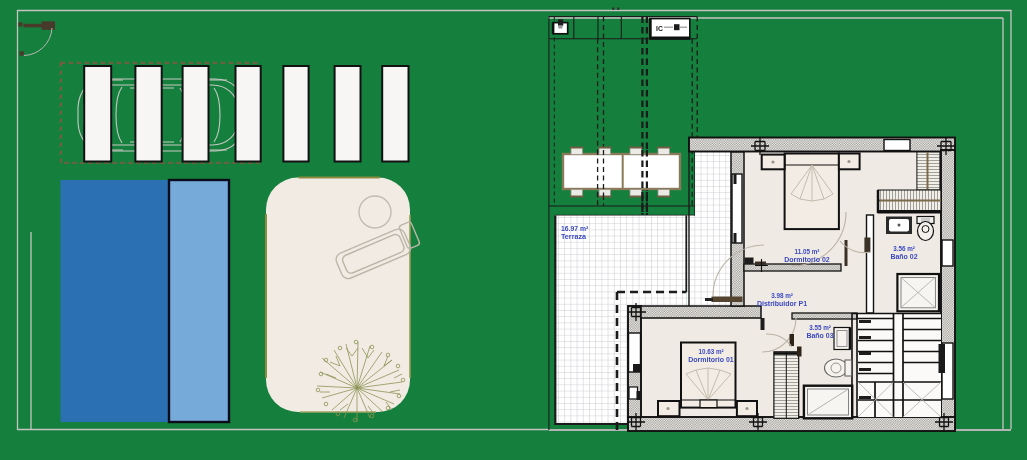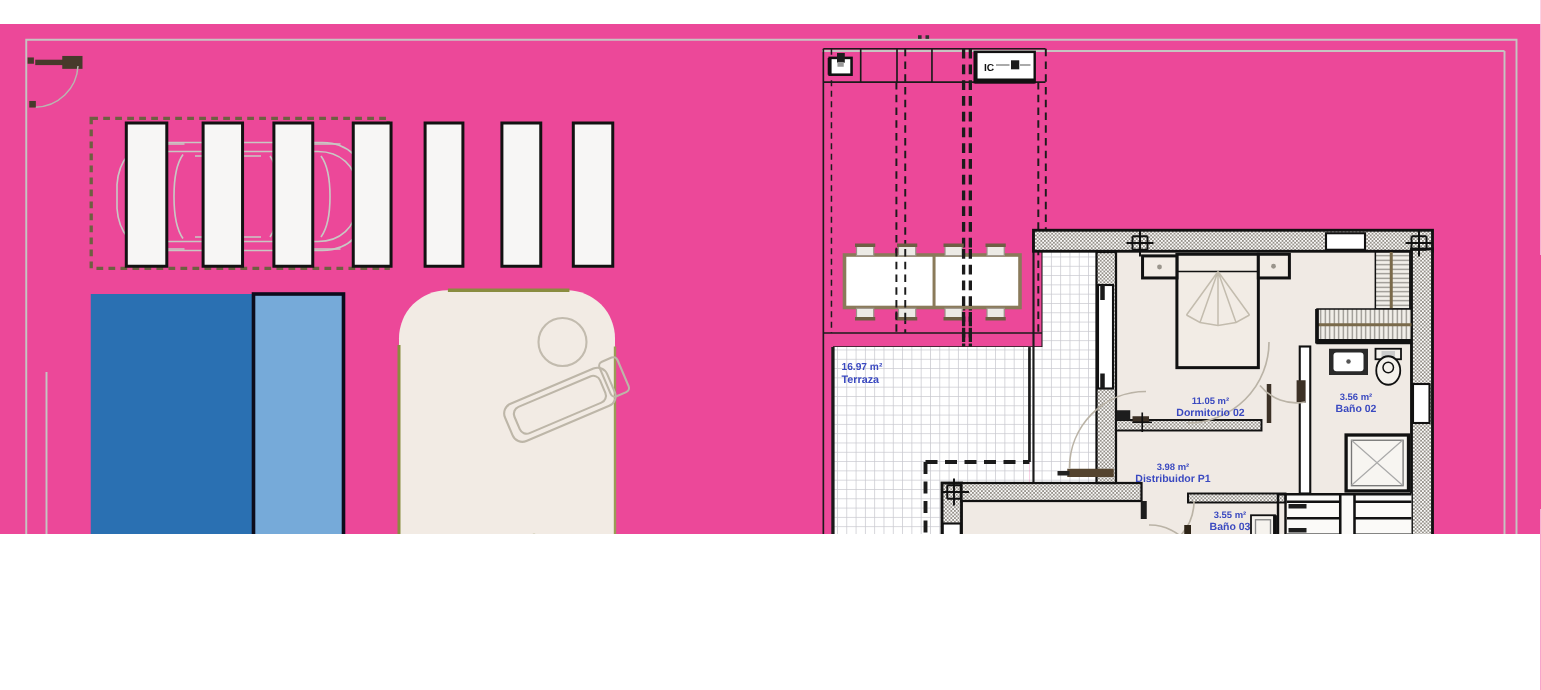--- a/index.html
+++ b/index.html
@@ -1,16 +1,16 @@
 <!DOCTYPE html>
 <html><head>
 <meta charset="utf-8">
 <style>
 html,body{margin:0;padding:0;background:#ffffff;}
-#wrap{position:relative;width:1027px;height:340px;background:#ec4899;overflow:hidden;font-family:"Liberation Sans",sans-serif;margin-top:16px;}
+#wrap{position:relative;width:1027px;height:460px;background:#15803d;overflow:hidden;font-family:"Liberation Sans",sans-serif;}
 svg{position:absolute;left:0;top:0;}
 .lbl{fill:#3a49c0;font-family:"Liberation Sans",sans-serif;font-weight:bold;}
 </style>
 </head>
 <body>
 <div id="wrap">
 <svg width="1027" height="460" viewBox="0 0 1027 460">
 <defs>
 <pattern id="hatch" width="2.4" height="2.4" patternUnits="userSpaceOnUse">
 <rect width="2.4" height="2.4" fill="#fbfaf9"></rect>

